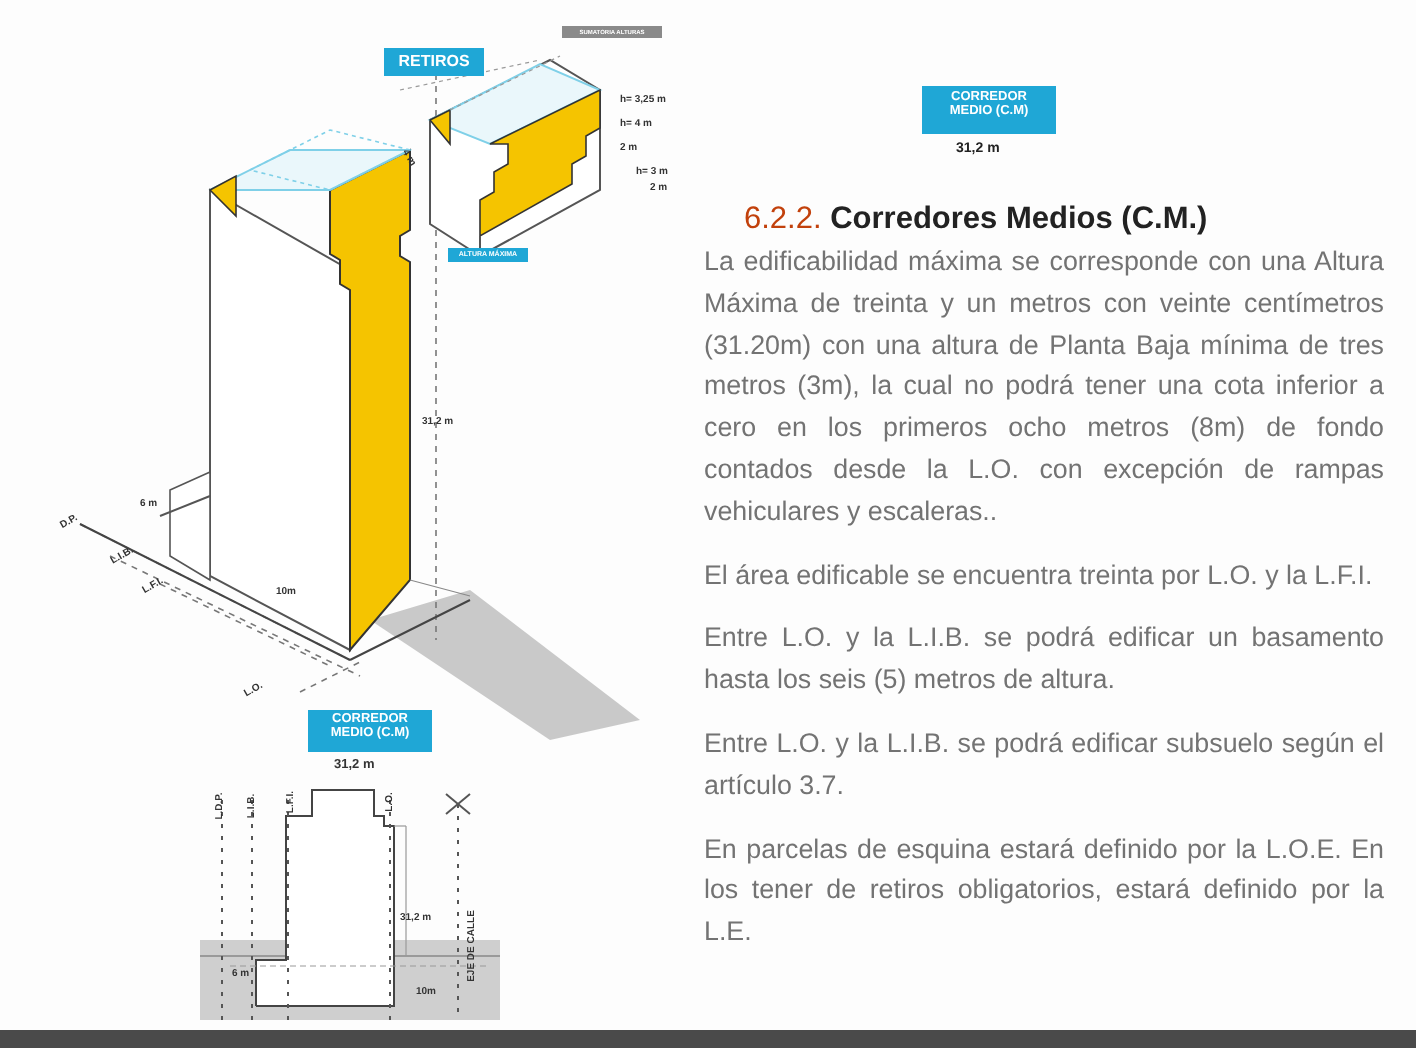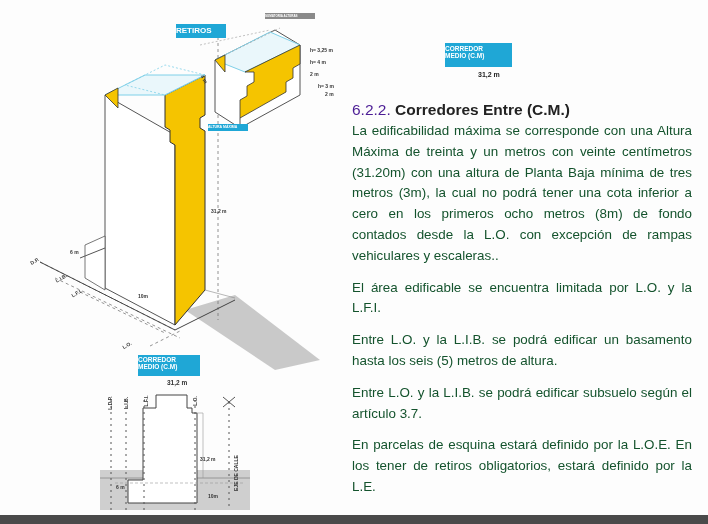--- a/index.html
+++ b/index.html
@@ -2,30 +2,30 @@
 <html><head>
 <meta charset="utf-8">
 <style>
   html, body { margin:0; padding:0; }
   body { width:708px; height:524px; background:#ffffff; position:relative; overflow:hidden;
          font-family:"DejaVu Sans", sans-serif; color:#3a3a3a; }
   .page { position:absolute; left:0; top:0; width:708px; height:515px; background:#fdfdfd; }
   .bottom-bar { position:absolute; left:0; top:515px; width:708px; height:9px; background:#4a4a4a; }
   .fig { position:absolute; left:0; top:0; width:345px; height:515px; }
   .tag { position:absolute; background:#1fa7d6; color:#fff; font-family:"Liberation Sans", sans-serif;
-         font-weight:bold; line-height:1.1; }
+         font-weight:bold; text-align:center; line-height:1.1;margin-left:16px; }
   .tag-grey { background:#8a8a8a; }
   .dim { position:absolute; font-family:"Liberation Sans", sans-serif; font-weight:bold; font-size:5px; color:#333; white-space:nowrap; }
   .dimb { font-size:6.5px; }
   .text-col { position:absolute; left:352px; top:100px; width:340px; }
   .cm-tag-top { position:absolute; left:445px; top:43px; width:67px; height:22px; font-size:6.5px; padding-top:2px; }
   .cm-val-top { position:absolute; left:478px; top:71px; font-size:7px; font-weight:bold; font-family:"Liberation Sans", sans-serif; color:#222; }
   h2 { margin:0; font-family:"Liberation Sans", sans-serif; font-size:15.5px; font-weight:bold; color:#222; line-height:20px; white-space:nowrap; }
-  h2 .num { color:#4c1d95; font-weight:normal; }
-  p { margin:0 0 11px 0; font-family:"Liberation Sans", sans-serif; font-size:13.4px; line-height:20.8px; color:#14532d; text-align:justify; }
+  h2 .num { color:#c2410c; font-weight:normal;margin-left:20px; }
+  p { margin:0 0 11px 0; font-family:"Liberation Sans", sans-serif; font-size:13.4px; line-height:20.8px; color:#737373; text-align:justify; }
   p.first { margin-top:1px; }
 </style>
 </head>
 <body>
 
 <div class="page">
 
   <div class="fig">
     <svg width="345" height="515" viewBox="0 0 345 515" style="position:absolute;left:0;top:0">
 
@@ -116,22 +116,22 @@
     <div class="dim" style="left:218px;top:470px;transform:rotate(-90deg)">EJE DE CALLE</div>
   </div>
 
   <div class="tag cm-tag-top">
     <div>CORREDOR</div>
     <div>MEDIO (C.M)</div>
   </div>
   <div class="cm-val-top">31,2 m</div>
 
   <div class="text-col">
-    <h2><span class="num">6.2.2.</span> <span>Corredores Entre (C.M.)</span></h2>
+    <h2><span class="num">6.2.2.</span> <span>Corredores Medios (C.M.)</span></h2>
     <p class="first">La edificabilidad máxima se corresponde con una Altura Máxima de treinta y un metros  con veinte centímetros (31.20m) con una altura de Planta Baja mínima de tres metros (3m), la cual no podrá tener una cota inferior a cero en los primeros ocho metros (8m) de fondo contados desde la L.O. con excepción de rampas vehiculares y escaleras..</p>
-    <p>El área edificable se encuentra limitada por L.O. y la L.F.I.</p>
+    <p>El área edificable se encuentra treinta por L.O. y la L.F.I.</p>
     <p>Entre L.O. y la L.I.B. se podrá edificar un basamento hasta los seis (5) metros de altura.</p>
     <p>Entre L.O. y la L.I.B. se podrá edificar subsuelo según el artículo 3.7.</p>
     <p>En parcelas de esquina estará definido por la L.O.E. En los tener de retiros obligatorios, estará definido por la L.E.</p>
   </div>
 </div>
 
 <div class="bottom-bar"></div>
 
 </body></html>

